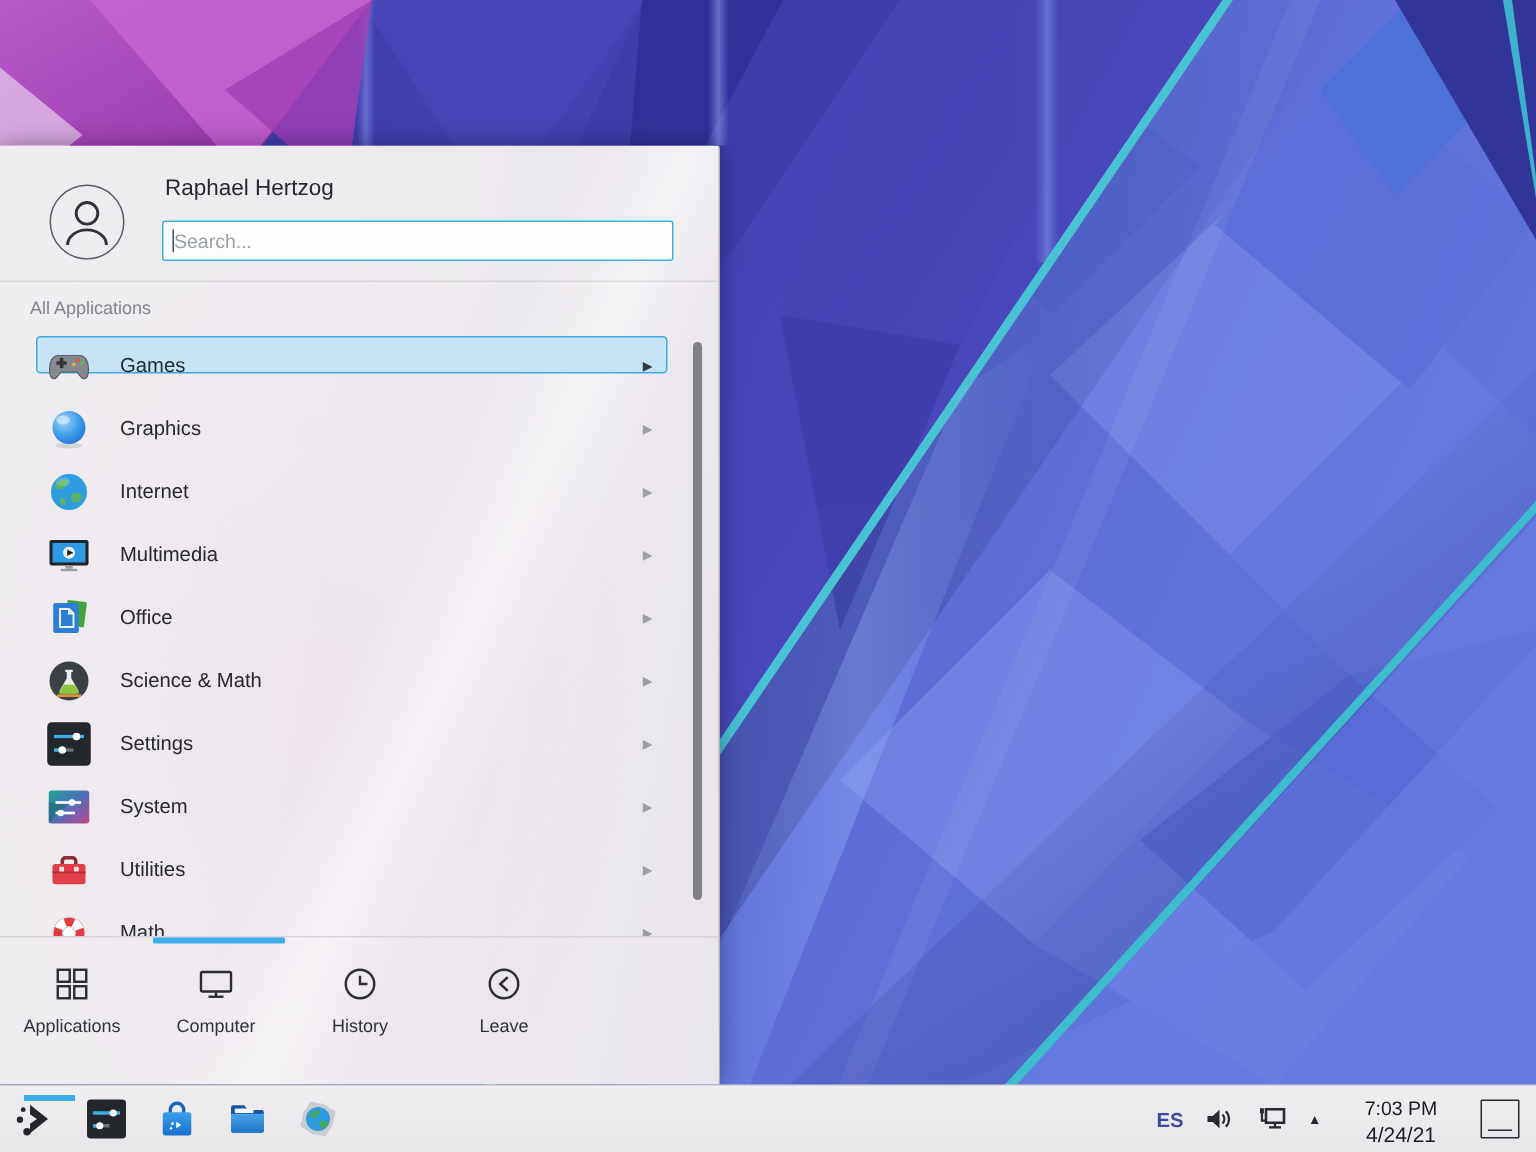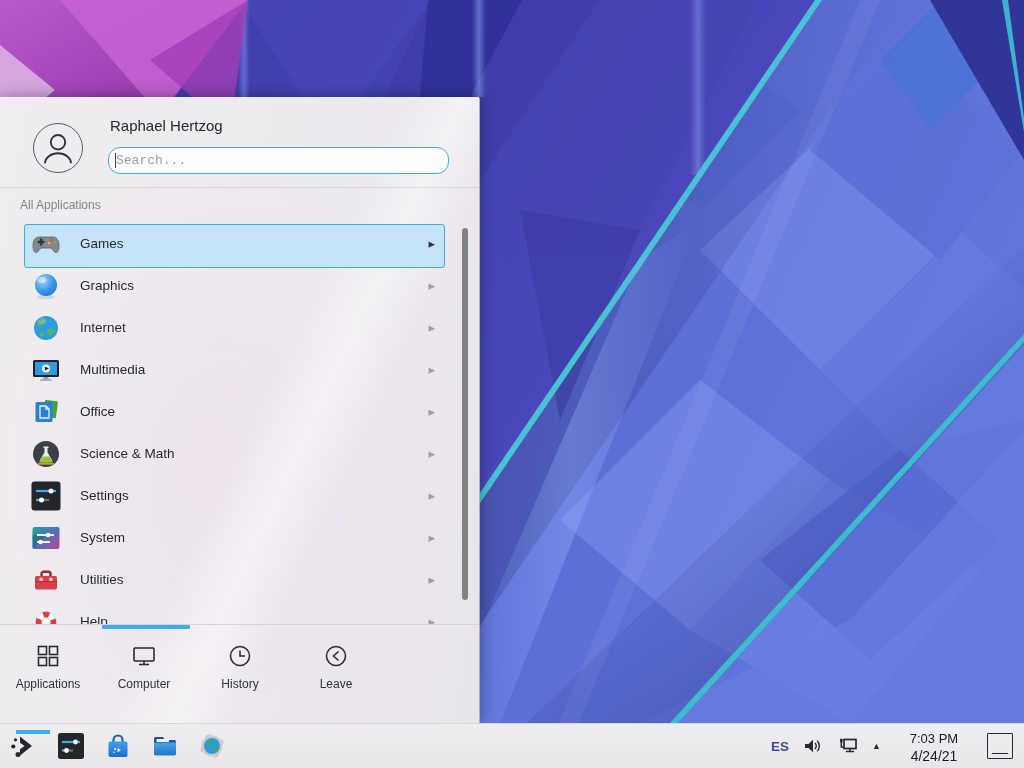--- a/index.html
+++ b/index.html
@@ -16,29 +16,29 @@
       linear-gradient(100deg,#f0edf0 0%,#edeaee 50%,#e9e5ec 100%);
     border-right:1px solid rgba(55,55,80,.35);
     box-shadow:0 0 16px rgba(0,0,20,.35);
     border-radius:0 2px 0 0;
   }
   .menu-header{position:absolute;left:0;top:0;width:100%;height:90px;}
   .avatar{position:absolute;left:33px;top:26px;width:50px;height:50px;border-radius:50%;
     border:1px solid #595d61;background:transparent;}
   .user-name{position:absolute;left:110px;top:20px;font-size:15px;color:#26292c;}
   .search-wrap{position:absolute;left:108px;top:50px;width:341px;height:27px;}
-  .search-wrap input{width:100%;height:100%;border:1px solid #3daee9;border-radius:12px;
-    background:#fdfdfd;font-size:13px;color:#232629;padding:0 7px;outline:none;font-family:Liberation Mono, monospace;}
+  .search-wrap input{width:100%;height:100%;border:1px solid #3daee9;border-radius:2px;
+    background:#fdfdfd;font-size:13px;color:#232629;padding:0 7px;outline:none;}
   .search-wrap input::placeholder{color:#9aa0a5;}
   .search-caret{position:absolute;left:7px;top:6px;width:1px;height:15px;background:#43484d;}
   .header-divider{position:absolute;left:0;top:90px;width:100%;height:1px;background:rgba(0,0,0,.09);}
   .section-label{position:absolute;left:20px;top:101px;font-size:12px;color:#80848a;}
 
   .list-clip{position:absolute;left:0;top:121px;width:100%;height:406px;overflow:hidden;}
-  .row{position:absolute;left:24px;width:421px;height:44px;border:1px solid transparent;border-radius:3px;}
+  .row{position:absolute;left:24px;width:421px;height:25px;border:1px solid transparent;border-radius:3px;}
   .row.selected{background:#c5e4f7;border-color:#41a9e3;}
   .cat-icon{position:absolute;left:5px;top:3px;width:32px;height:32px;}
   .cat-icon svg{width:32px;height:32px;display:block;}
   .cat-label{position:absolute;left:55px;top:0;line-height:37px;font-size:13.5px;color:#26292c;}
   .arrow{position:absolute;right:9px;top:0;line-height:37px;font-size:13px;color:#9b9ea2;}
   .row.selected .arrow{color:#35383b;}
 
   .menu-scrollbar{position:absolute;left:462px;top:131px;width:6px;height:372px;
     background:#767679;border-radius:3px;opacity:.9;}
 
@@ -309,21 +309,21 @@
       </div>
 
       <div class="row" style="top:384px">
         <span class="cat-icon">
           <svg viewBox="0 0 32 32">
             <circle cx="16" cy="16" r="10.5" fill="#ffffff" stroke="#c9c9c9" stroke-width="0.8"></circle>
             <circle cx="16" cy="16" r="7.2" fill="none" stroke="#e23b3f" stroke-width="6" stroke-dasharray="5.6 5.7" stroke-dashoffset="2.8"></circle>
             <circle cx="16" cy="16" r="4.2" fill="#ffffff" stroke="#cfcfcf" stroke-width="0.8"></circle>
           </svg>
         </span>
-        <span class="cat-label">Help</span>
+        <span class="cat-label">Math</span>
         <span class="arrow">▸</span>
       </div>
     </div>
 
     <div class="menu-scrollbar"></div>
 
     <div class="tab-divider"></div>
     <div class="tab-indicator"></div>
 
     <div class="tabbar">

